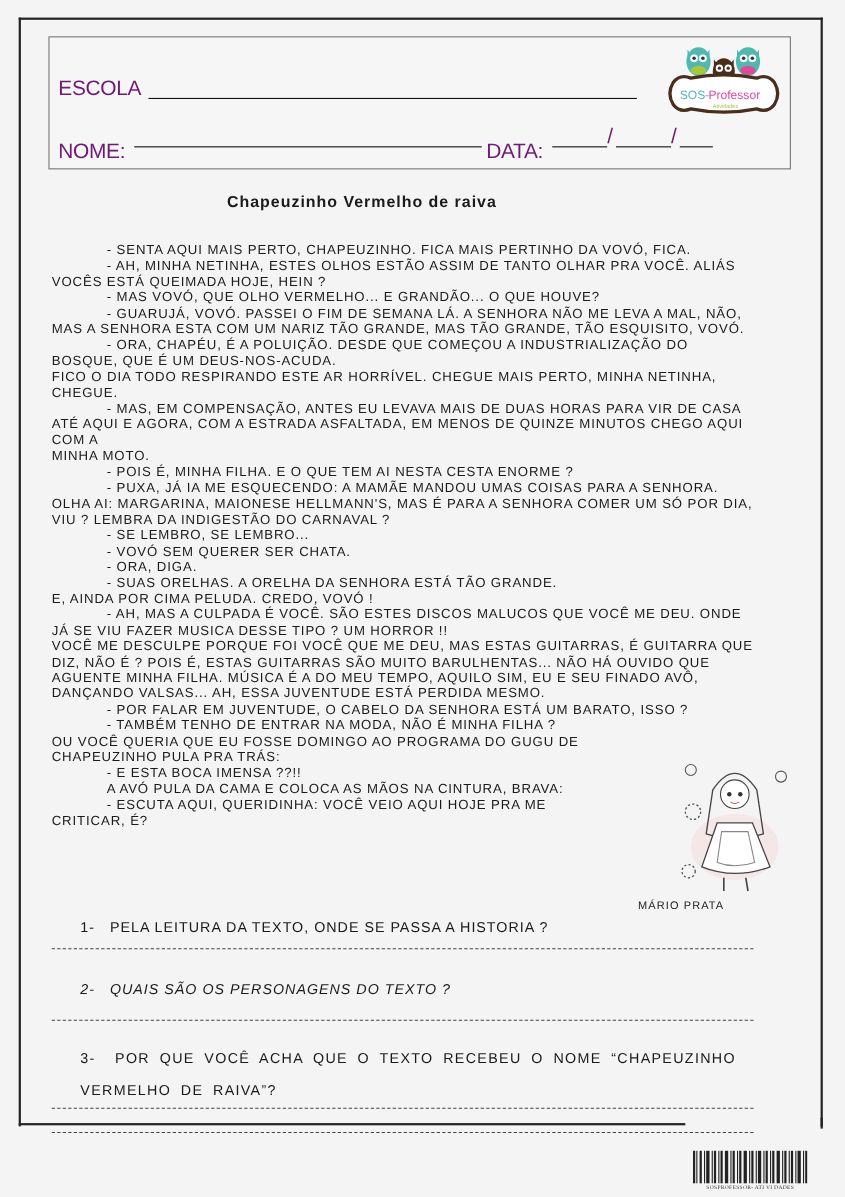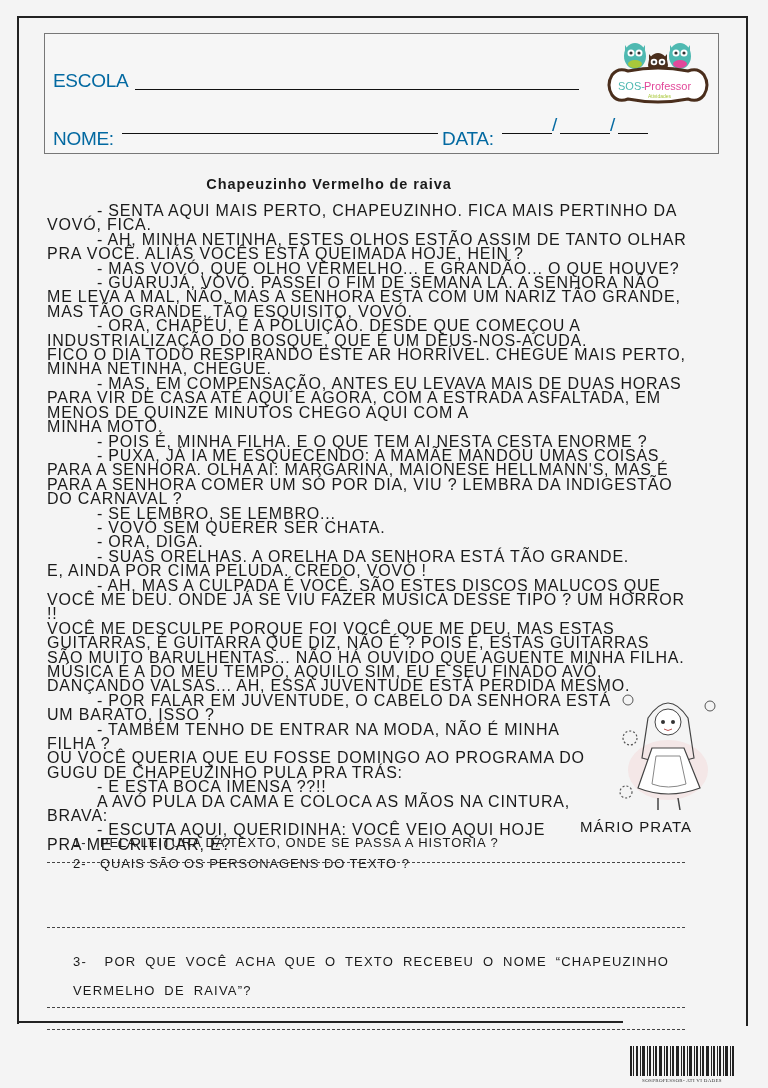--- a/index.html
+++ b/index.html
@@ -14,35 +14,35 @@
   .bottom-rule {
     position:absolute; left:17px; top:1021px; width:606px; height:0; border-top:2px solid #222;
   }
   .right-tick {
     position:absolute; left:743px; top:1016px; width:3px; height:10px; border-right:2px solid #222;
   }
   .header-box {
     position:absolute; left:44px; top:33px; width:673px; height:119px;
     border:1px solid #777; background:#f6f6f6;
   }
-  .hdr-label { position:absolute; font-size:19px; letter-spacing:-0.3px; color:#0369a1; }
+  .hdr-label { position:absolute; font-size:19px; letter-spacing:-0.3px; color:#701a75; }
   .hdr-line { position:absolute; border-bottom:1.5px solid #111; height:0; }
   .logo { position:absolute; left:598px; top:39px; width:120px; height:80px; }
   .title {
     position:absolute; left:0; width:658px; top:176px; text-align:center;
     font-weight:bold; font-size:14.5px; letter-spacing:0.9px;
   }
   .story {
-    position:absolute; left:47px; top:204px; width:640px;
-    font-size:16px; line-height:14.4px; letter-spacing:0.8px; text-transform:none;
+    position:absolute; left:47px; top:220px; width:640px;
+    font-size:12px; line-height:14.4px; letter-spacing:0.8px; text-transform:none;
   }
   .story p { margin:0; }
   .story .ind { text-indent:50px; }
   .author {
-    position:absolute; left:580px; top:818px; font-size:15px; letter-spacing:1px;
+    position:absolute; left:580px; top:818px; font-size:10px; letter-spacing:1px;
   }
   .illustration { position:absolute; left:608px; top:688px; width:120px; height:128px; }
   .question {
     position:absolute; left:73px; font-size:13px; letter-spacing:0.9px; line-height:22px;
   }
   .answer-line {
     position:absolute; left:47px; width:638px; height:0; border-top:1px dashed #444;
   }
   .barcode { position:absolute; left:630px; top:1046px; width:104px; height:30px; }
   .barcode-caption {
@@ -155,21 +155,21 @@
   <path d="M50,110 L50,122 M70,110 L72,122" stroke="#444" stroke-width="1.5"></path>
 </svg>
 <div class="author">MÁRIO PRATA</div>
 
 <div class="question" style="top:832px;">
   <span>1-</span>&nbsp;&nbsp;
   <span>PELA LEITURA DA TEXTO, ONDE SE PASSA A HISTORIA ?</span>
 </div>
 <div class="answer-line" style="top:862px;"></div>
 
-<div class="question" style="top:853px;">
+<div class="question" style="top:889px;font-style:italic;">
   <span>2-</span>&nbsp;&nbsp;
   <span>QUAIS SÃO OS PERSONAGENS DO TEXTO ?</span>
 </div>
 <div class="answer-line" style="top:927px;"></div>
 
 <div class="question" style="top:947px; width:612px; letter-spacing:1.2px; line-height:29px; word-spacing:4px;">
   <span>3-</span>&nbsp;
   <span>POR QUE VOCÊ ACHA QUE O TEXTO RECEBEU O NOME “CHAPEUZINHO VERMELHO DE RAIVA”?</span>
 </div>
 <div class="answer-line" style="top:1007px;"></div>

